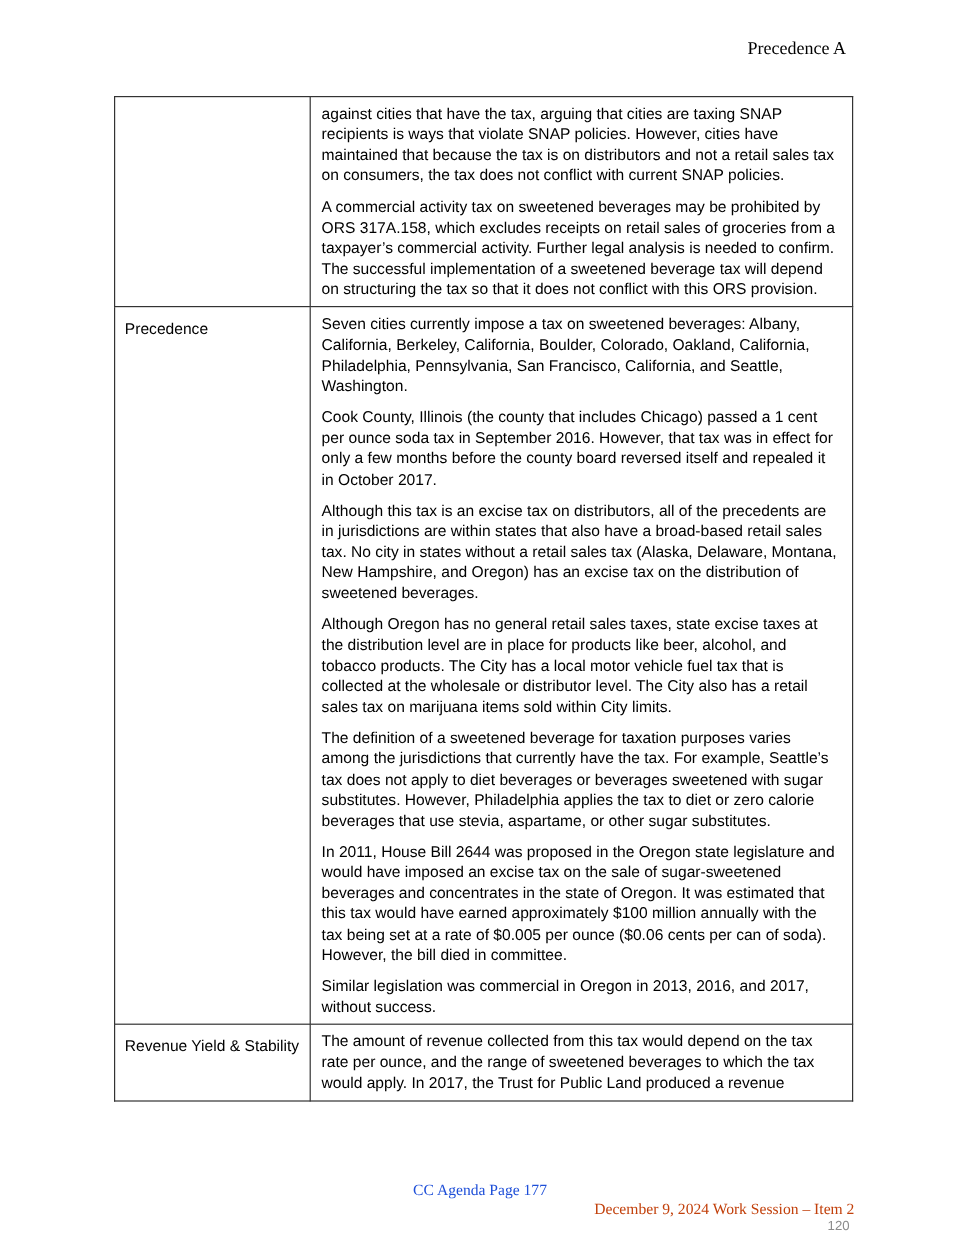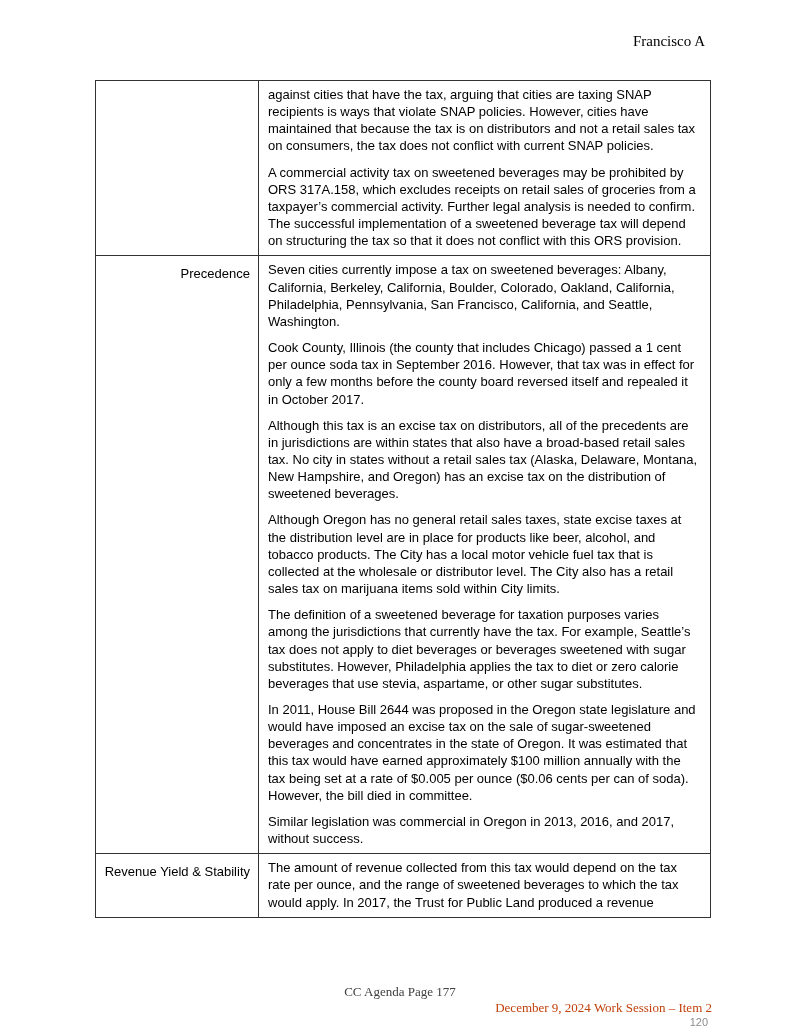--- a/index.html
+++ b/index.html
@@ -31,40 +31,39 @@
   table.doc-table td {
     border: 1px solid #333333;
     vertical-align: top;
     font-size: 13px;
     line-height: 1.32;
   }
   col.col-label { width: 163px; }
   col.col-body  { width: 452px; }
   td.label-cell {
     padding: 9px 8px 6px 8px;
-    text-align: right;
   }
   td.body-cell {
     padding: 5px 10px 2px 9px;
   }
   td.body-cell p {
     margin: 0 0 9px 0;
   }
   td.body-cell p:last-child {
     margin-bottom: 4px;
   }
   .footer-center {
     position: absolute;
     left: 0;
     right: 0;
     top: 984px;
     text-align: center;
     font-family: "Liberation Serif", serif;
     font-size: 13px;
-    color: #404040;
+    color: #1d4ed8;
   }
   .footer-page-number {
     position: absolute;
     right: 92px;
     top: 981px;
     font-family: "Liberation Sans", sans-serif;
     font-size: 11px;
     color: #8c8c8c;
     margin-top: 35px;
   }
@@ -75,21 +74,21 @@
     font-family: "Liberation Serif", serif;
     font-size: 13px;
     color: #c2410c;
   }
 </style>
 </head>
 <body>
 
 <div class="page">
 
-  <div class="attachment-label">Francisco A</div>
+  <div class="attachment-label">Precedence A</div>
 
   <table class="doc-table">
     <colgroup>
       <col class="col-label">
       <col class="col-body">
     </colgroup>
     <tbody>
       <tr>
         <td class="label-cell"></td>
         <td class="body-cell">

